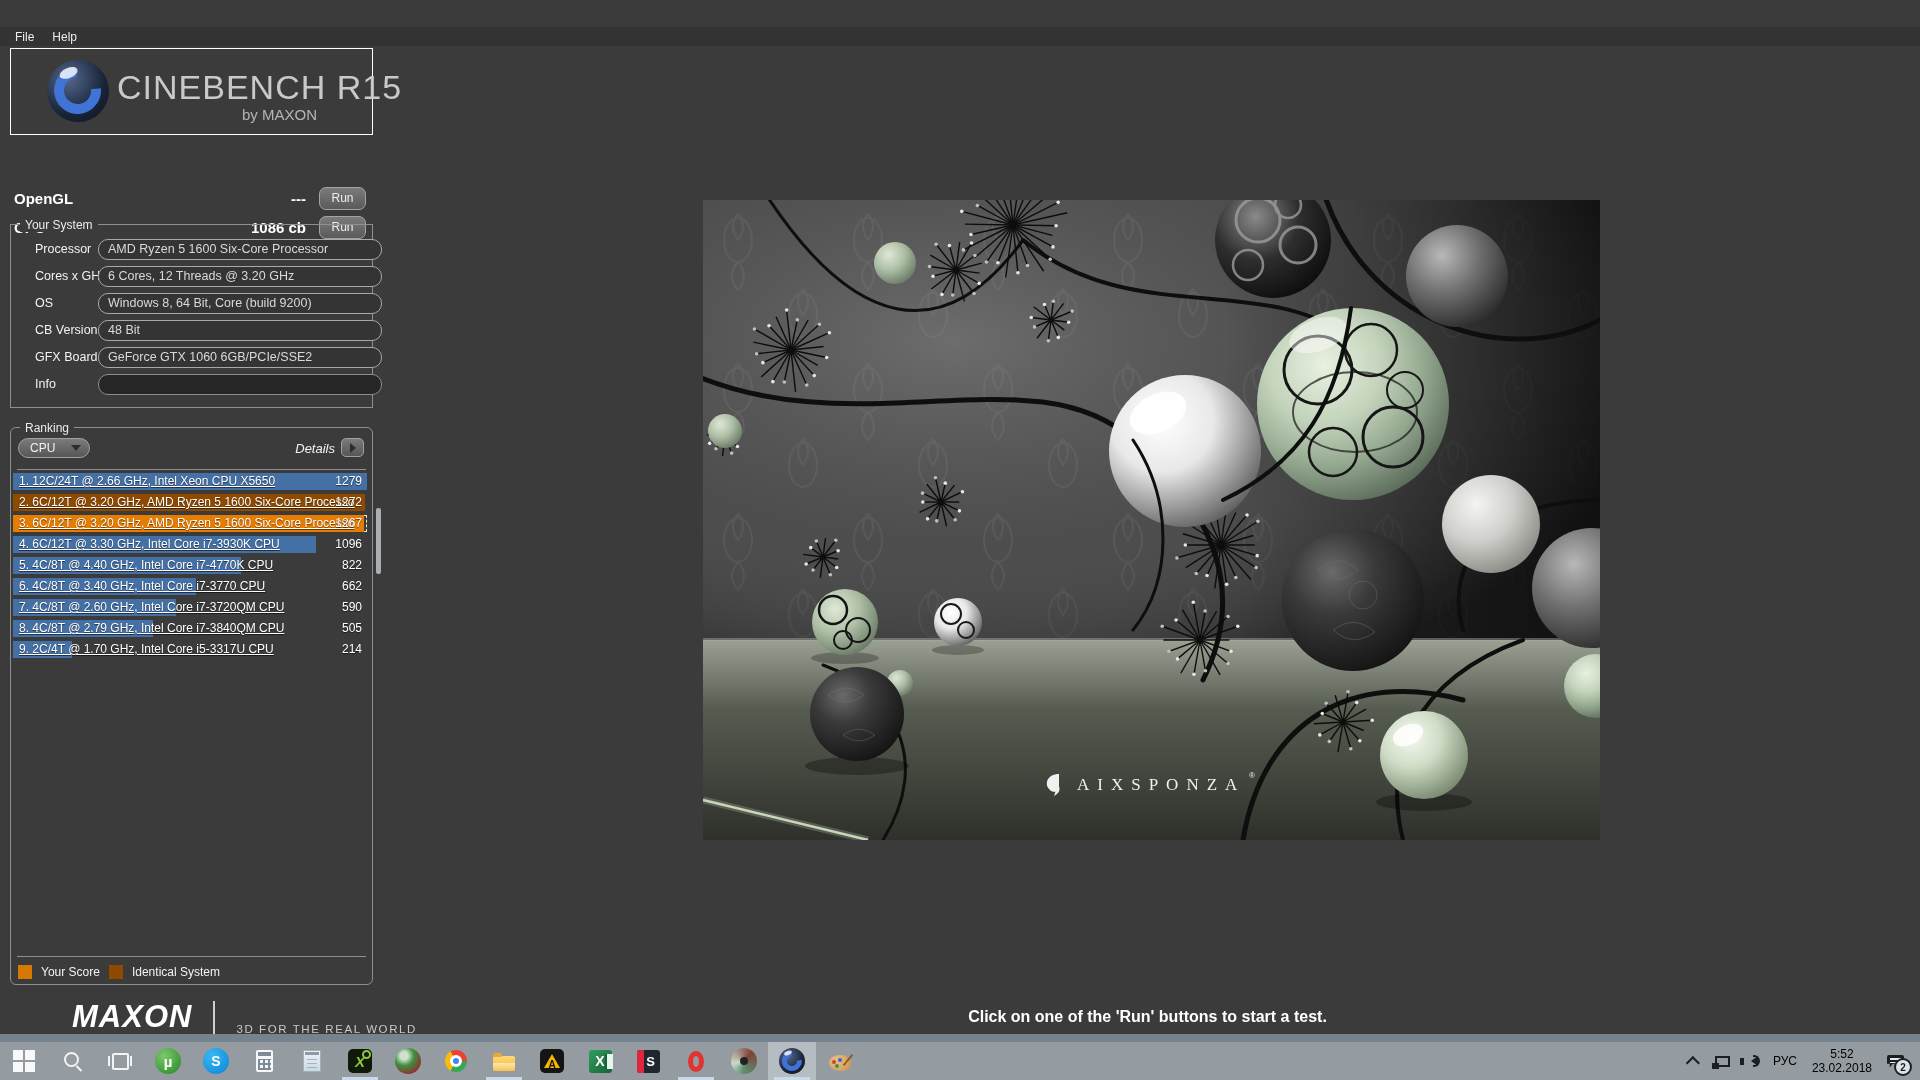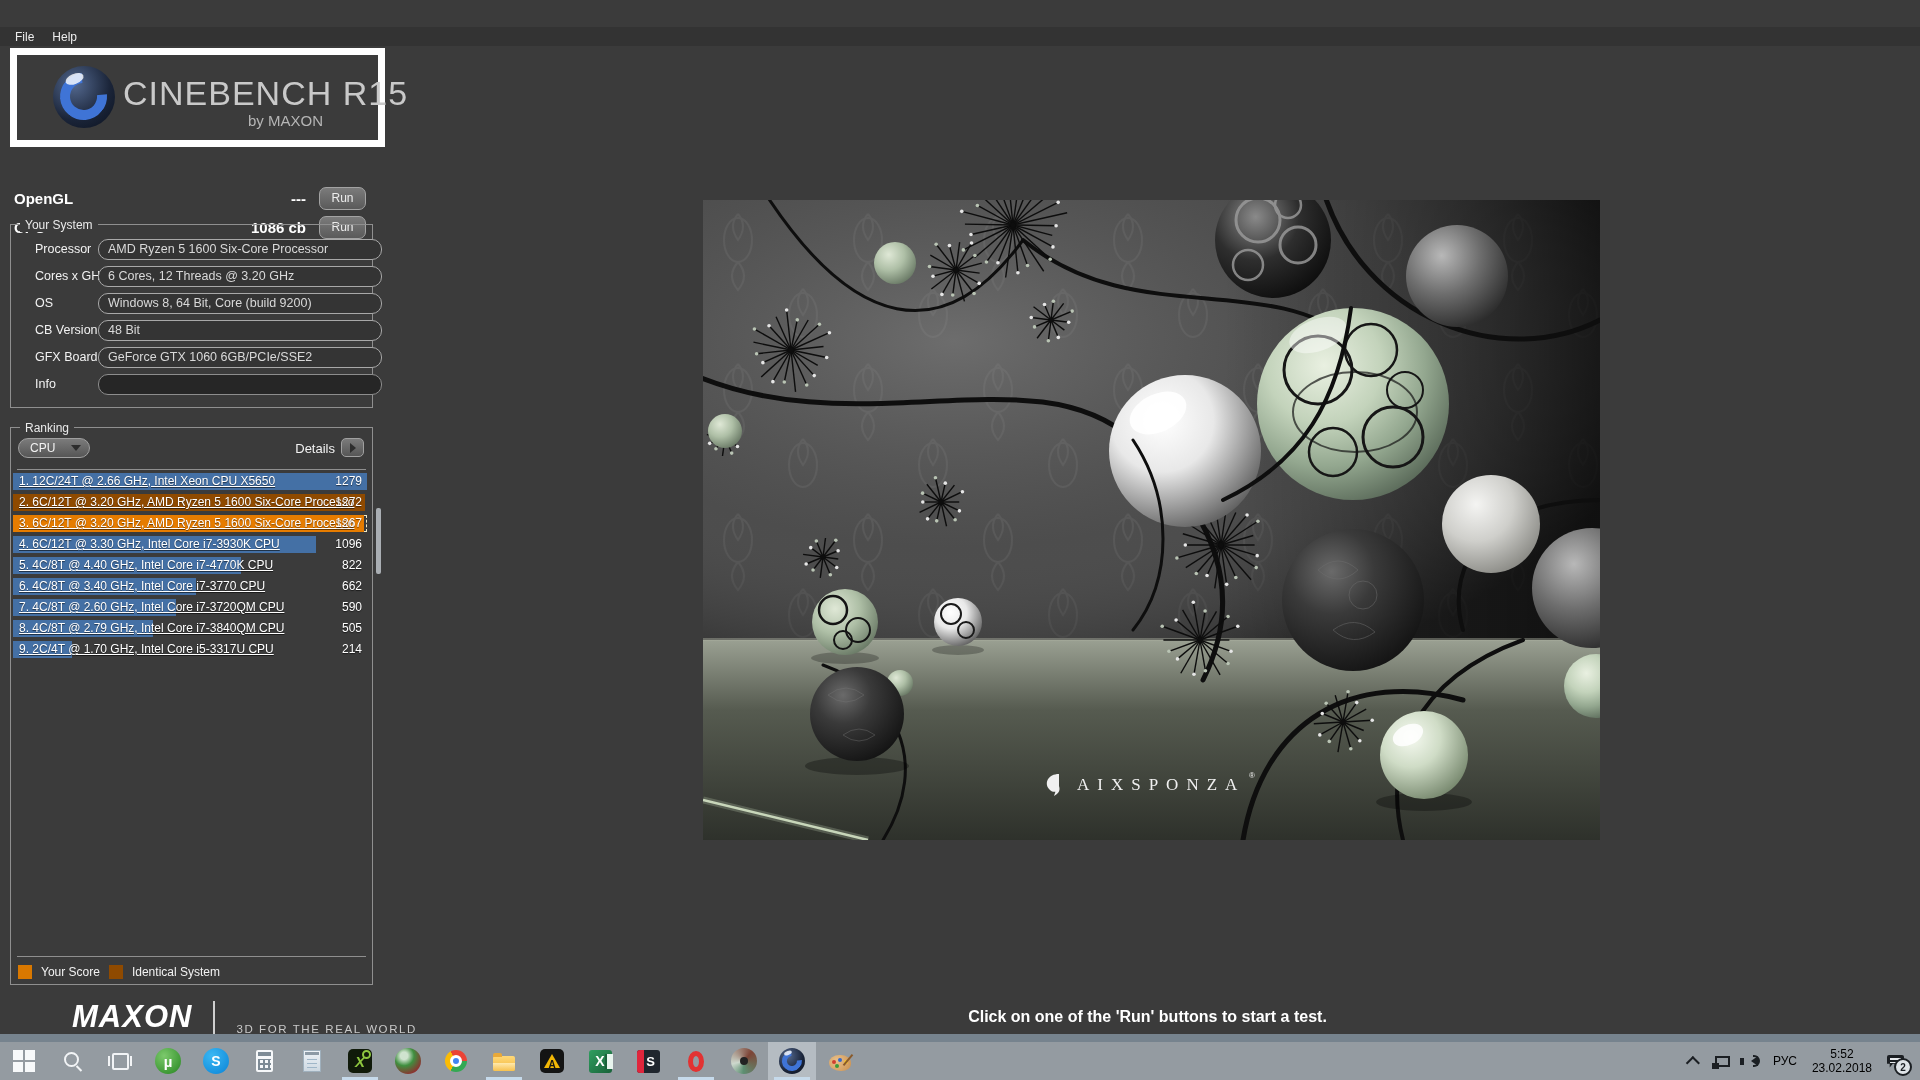--- a/index.html
+++ b/index.html
@@ -22,47 +22,47 @@
   .c4d::before{content:'';position:absolute;width:30%;height:16%;border-radius:50%;background:rgba(255,255,255,.8);left:20%;top:13%;transform:rotate(-22deg);z-index:1;}
   .c4d.sm{width:17px;height:17px;margin-left:8px;}  .c4d.sm::after{border-width:3px;}
   .c4d.lg{width:62px;height:62px;} .c4d.lg::after{border-width:10px;}
   .c4d.md{width:26px;height:26px;} .c4d.md::after{border-width:5px;}
 
   
   .menubar{position:absolute;left:0;top:27px;right:0;height:19px;background:#333333;display:flex;align-items:center;padding-left:6px;color:#ececec;font-size:12px;}
   .menu-item{padding:0 9px;}
 
   
-  .logo-panel{position:absolute;left:10px;top:48px;width:361px;height:85px;border:7px solid #ffffff;}
+  .logo-panel{position:absolute;left:10px;top:48px;width:361px;height:85px;border:1px solid #ffffff;}
   .logo-panel .c4d.lg{position:absolute;left:36px;top:11px;}
   .brand-name{position:absolute;left:106px;top:19px;font-size:34px;letter-spacing:1px;color:#c9c9c9;white-space:nowrap;}
   .brand-by{position:absolute;right:55px;top:57px;font-size:15px;color:#b5b5b5;}
 
   .test-row{position:absolute;left:10px;width:361px;height:26px;display:flex;align-items:center;margin-top:40px;}
   .test-row.r0{top:145px;} .test-row.r1{top:174px;}
   .test-label{font-weight:bold;font-size:15px;color:#fff;margin-left:4px;}
   .test-score{margin-left:auto;font-weight:bold;font-size:15px;color:#fff;margin-right:13px;}
   .run-btn{width:47px;height:23px;border-radius:7px;background:linear-gradient(#7b7b7b,#5a5a5a);border:1px solid #a3a3a3;
            color:#ececec;font-size:12px;font-family:inherit;margin-right:5px;}
 
   .group{position:absolute;left:10px;width:361px;border:1px solid #8f8f8f;}
   .group-label{position:absolute;top:-7px;left:9px;background:#3b3b3b;padding:0 5px;font-size:12px;color:#eaeaea;}
   .g-system{top:224px;height:182px;}
-  .g-ranking{top:427px;height:556px;}
+  .g-ranking{top:427px;height:556px;border-radius:6px;}
 
   .sysrow{position:absolute;left:17px;width:100%;height:21px;}
   .sysrow .slabel{position:absolute;left:7px;top:0;line-height:21px;font-size:12.5px;color:#f2f2f2;}
   .sysrow .field{position:absolute;left:70px;right:7px;height:21px;box-sizing:border-box;border:1px solid #a8a8a8;border-radius:10px;
                  background:#343434;color:#d9d9d9;font-size:12.5px;line-height:19px;padding:0 9px;white-space:nowrap;overflow:hidden;}
   .sysrow.info .field{background:#262626;border-color:#8d8d8d;}
 
   .rank-dd{position:absolute;left:7px;top:10px;width:72px;height:20px;border-radius:10px;background:linear-gradient(#7b7b7b,#565656);
            border:1px solid #a0a0a0;display:flex;align-items:center;color:#f2f2f2;font-size:12px;padding:0 8px 0 11px;box-sizing:border-box;}
   .rank-dd .arr{margin-left:auto;width:0;height:0;border-left:5px solid transparent;border-right:5px solid transparent;border-top:6px solid #2d2d2d;}
-  .details-label{position:absolute;right:37px;top:13px;font-size:13px;color:#f2f2f2;}
+  .details-label{position:absolute;right:37px;top:13px;font-size:13px;color:#f2f2f2;font-style:italic;}
   .details-btn{position:absolute;right:8px;top:10px;width:23px;height:19px;border-radius:5px;background:linear-gradient(#7b7b7b,#565656);
                border:1px solid #a0a0a0;display:flex;align-items:center;justify-content:center;padding:0;}
   .details-btn .arr{width:0;height:0;border-top:5px solid transparent;border-bottom:5px solid transparent;border-left:6px solid #2d2d2d;}
   .rank-sep{position:absolute;left:6px;right:6px;top:41px;border-top:1px solid #8f8f8f;}
   #rank-rows{position:absolute;left:2px;right:5px;top:45px;}
   .rank-row{position:relative;height:17px;margin-bottom:4px;font-size:12px;line-height:17px;color:#fff;}
   .rank-row .bar{position:absolute;left:0;top:0;bottom:0;}
   .rank-row.blue .bar{background:#4470a5;}
   .rank-row.identical .bar{background:#8f4a00;}
   .rank-row.yours .bar{background:#e67c00;}

